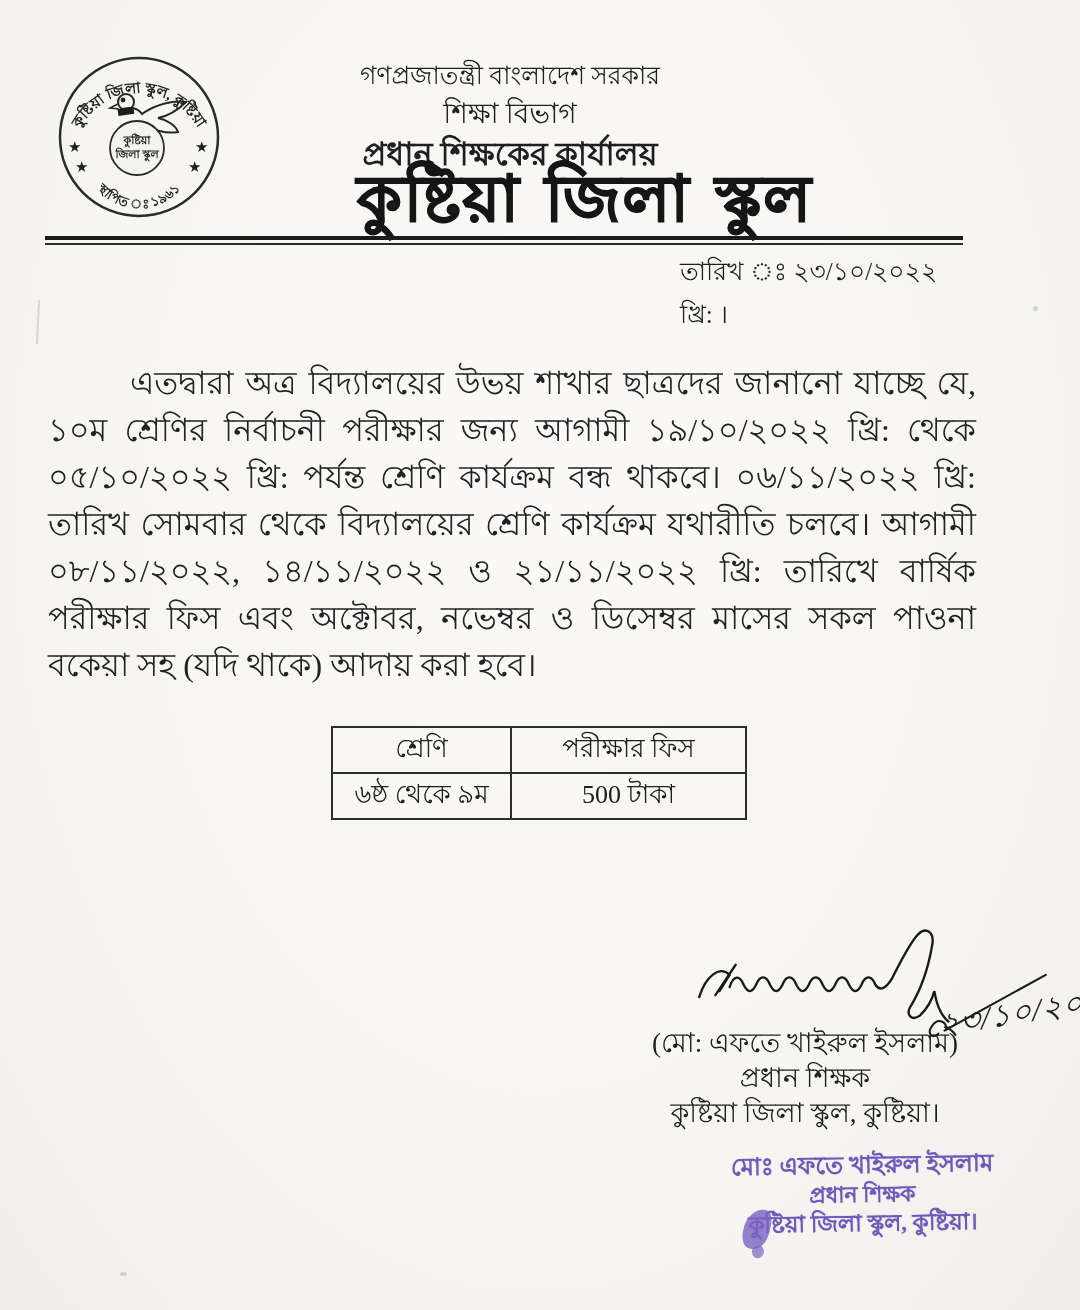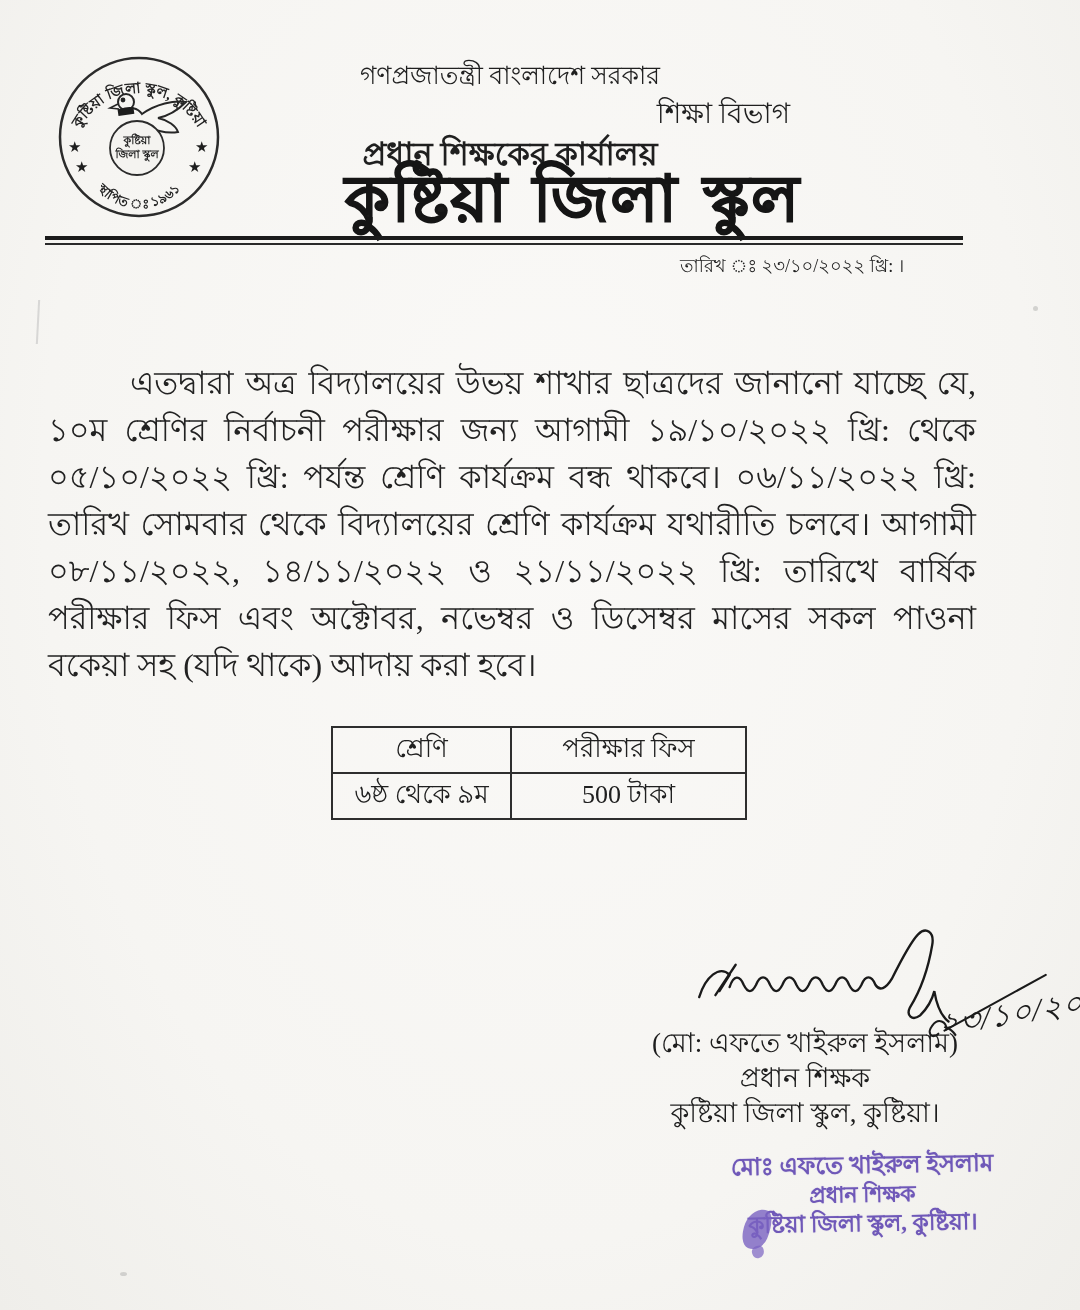--- a/index.html
+++ b/index.html
@@ -8,31 +8,31 @@
     width:1080px;height:1310px;
     margin:0 auto;
     background:radial-gradient(ellipse at 50% 38%, #faf9f7 0%, #f6f5f2 65%, #efeeea 100%);
     font-family:"Liberation Serif","DejaVu Sans",serif;
     color:#1f1f1f;
     overflow:hidden;
   }
   
   .hdr-line{position:absolute;left:230px;width:560px;text-align:center;}
   .govt{top:56px;font-size:25px;}
-  .dept{top:92px;font-size:28px;text-align:right;}
+  .dept{top:92px;font-size:28px;}
   .office{top:129px;font-size:32px;font-weight:600;}
   .school-title{
-    position:absolute;top:150px;left:178px;width:790px;
+    position:absolute;top:150px;left:190px;width:790px;
     text-align:center;font-size:64px;font-weight:900;letter-spacing:2px;
     -webkit-text-stroke:1.2px #151515;color:#1a1a1a;
     font-family:"DejaVu Sans","Liberation Sans",sans-serif;
   }
   .rule-thick{position:absolute;top:236px;left:45px;width:918px;border-top:4px solid #1b1b1b;}
   .rule-thin{position:absolute;top:243px;left:45px;width:918px;border-top:2px solid #2a2a2a;}
-  .date-line{position:absolute;top:252px;left:680px;width:280px;font-size:18px;}
+  .date-line{position:absolute;top:252px;left:680px;width:280px;font-size:25px;}
   
   .seal{position:absolute;left:46px;top:52px;width:186px;height:170px;}
   .seal svg{width:100%;height:100%;}
   
   .body-par{
     position:absolute;top:360px;left:48px;width:928px;
     font-size:32px;line-height:47px;text-align:justify;text-indent:82px;
     color:#222;
   }
   

